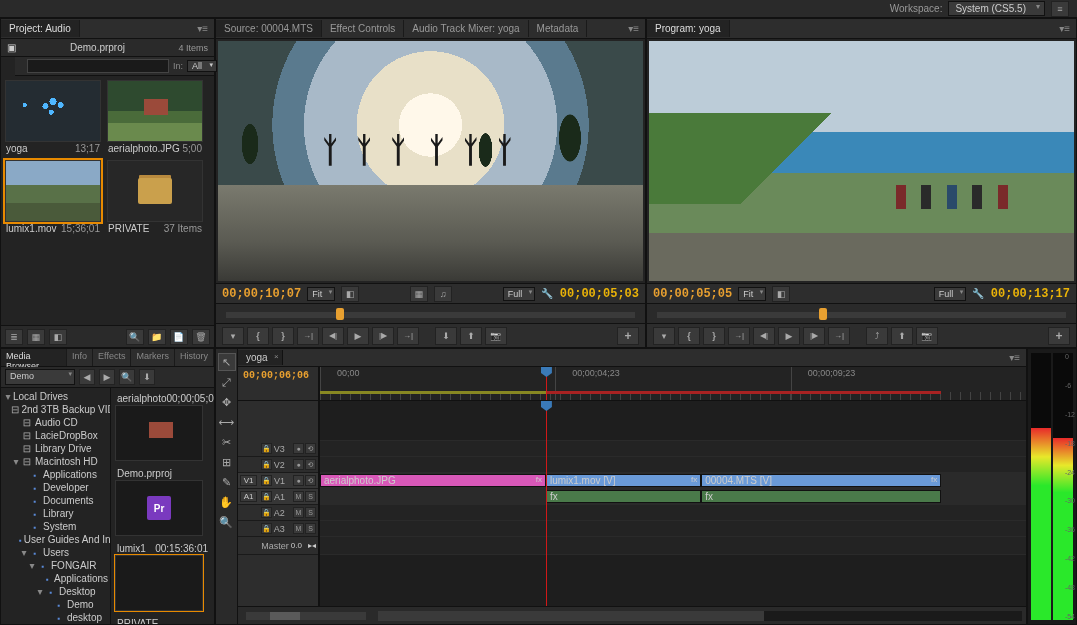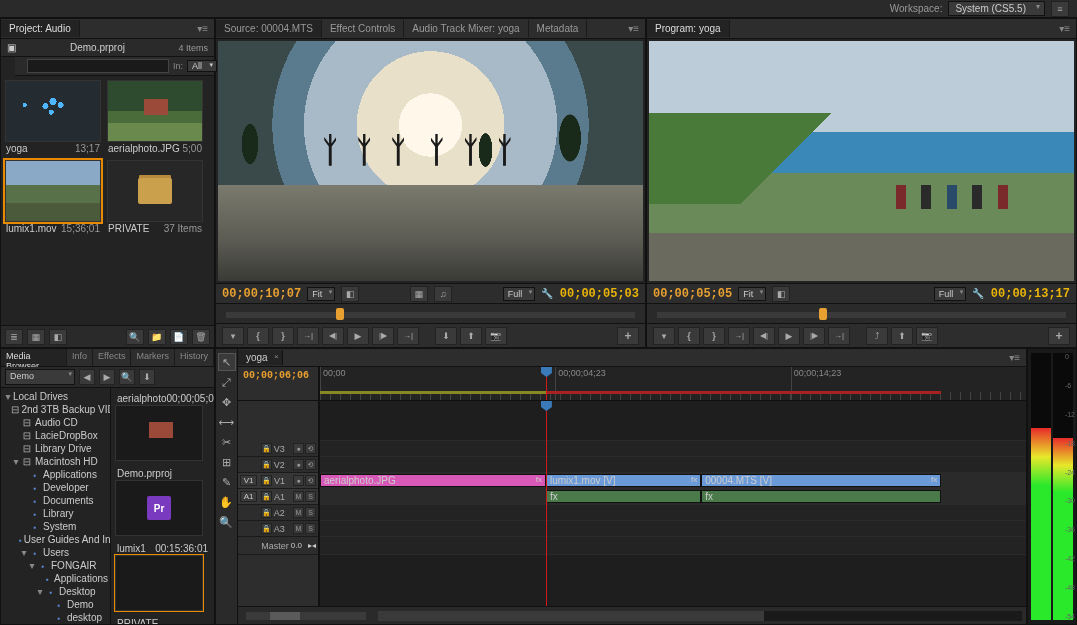--- a/index.html
+++ b/index.html
@@ -118,21 +118,21 @@
 .tl-tabs { background:#2d2d2d; height:18px; display:flex; align-items:center; border-bottom:1px solid #111;}
 .tl-tab { background:#232323; padding:2px 14px 2px 8px; font-size:10px; border-right:1px solid #111; position:relative;}
 .tl-tab .x { position:absolute; right:3px; top:2px; font-size:8px; color:#888; cursor:pointer;}
 
 .tl-head { display:flex; height:34px; border-bottom:1px solid #111;}
 .tl-head-left { width:82px; background:#2d2d2d; border-right:2px solid #111; padding:3px 5px;}
 .tl-head-left .tc { font-size:10px;}
 .ruler { flex:1; background:#232323; position:relative; overflow:hidden;}
 .ruler-marks { position:absolute; top:0; left:0; right:0; height:100%; display:flex;}
 .ruler-seg { flex:1; border-left:1px solid #444; position:relative; }
-.ruler-seg span { position:absolute; top:1px; left:2px; font-size:9px; color:#888;}
+.ruler-seg span { position:absolute; top:1px; left:16px; font-size:9px; color:#888;}
 .ruler-ticks { position:absolute; bottom:0; left:0; right:0; height:8px; background-image: repeating-linear-gradient(90deg, #444 0 1px, transparent 1px 10px);}
 .playhead { position:absolute; top:0; bottom:0; width:1px; background:#d01818; z-index:5;}
 .playhead::before { content:""; position:absolute; top:0; left:-5px; width:11px; height:10px; background:#3a7ab8; clip-path:polygon(0 0,100% 0,100% 60%,50% 100%,0 60%);}
 .work-area { position:absolute; top:24px; left:0; height:3px; background:#888822;}
 .work-area.red { background:#a82222;}
 
 .tracks { flex:1; display:flex; overflow:auto;}
 .track-heads { width:82px; background:#2d2d2d; border-right:2px solid #111;}
 .track-head { height:16px; border-bottom:1px solid #1a1a1a; display:flex; align-items:center; padding:0 2px; gap:2px;}
 .track-head.v1 { background:#363636;}
@@ -493,21 +493,21 @@
         </div>
         <div class="ruler" id="ruler">
           <div class="ruler-marks" id="ruler-marks">
               <div class="ruler-seg">
                 <span>00;00</span>
               </div>
               <div class="ruler-seg">
                 <span>00;00;04;23</span>
               </div>
               <div class="ruler-seg">
-                <span>00;00;14;23</span>
+                <span>00;00;09;23</span>
               </div>
             </div>
           <div class="ruler-ticks"></div>
           <div class="work-area" style="left:0;width:32%"></div>
           <div class="work-area red" style="left:32%;width:56%"></div>
           <div class="playhead" id="tl-playhead" style="left: 32%;"></div>
         </div>
       </div>
       <div class="tracks">
         <div class="track-heads" id="track-heads">

